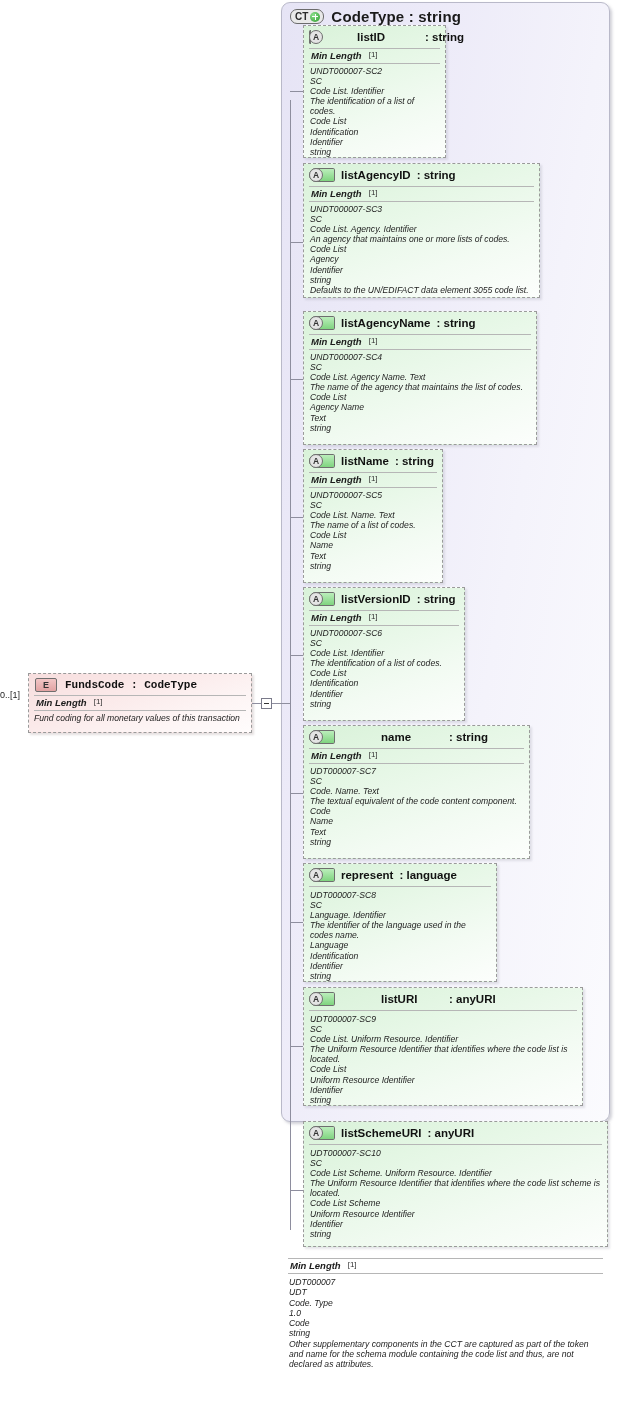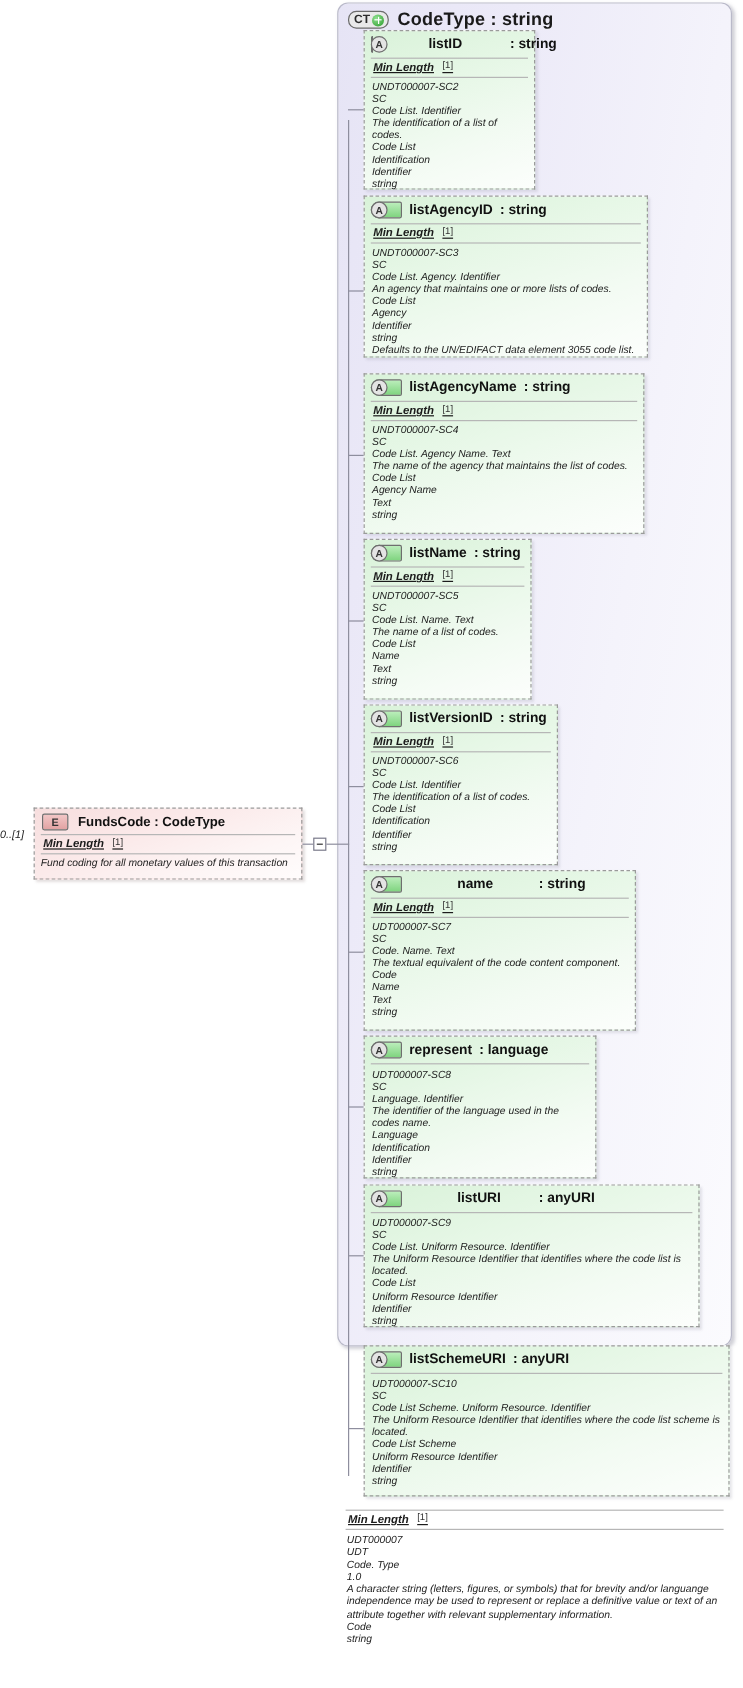--- a/index.html
+++ b/index.html
@@ -76,21 +76,20 @@
   .attr-type{font-size:11.5px;font-weight:bold;color:#111;}
   .attr-name.wide{display:inline-block;min-width:62px;padding-left:40px;}
 
   .facet-row{
     margin:0 5px;
     border-top:1px solid #b6b6b6;
     border-bottom:1px solid #b6b6b6;
     padding:1px 2px 2px 2px;
     font-size:9.5px;font-style:italic;color:#1b1b1b;
     white-space:nowrap;
-    text-decoration:underline;
   }
   .facet-row .fname{font-weight:bold;}
   .facet-row .fval{font-size:8px;font-style:normal;vertical-align:2px;margin-left:7px;color:#333;}
 
   .doc-lines{
     padding:2px 6px 4px 6px;
     font-size:8.6px;font-style:italic;color:#1d1d1d;
     line-height:10.1px;
   }
   .doc-lines div{white-space:normal;}
@@ -105,21 +104,21 @@
   }
   .e-badge{
     display:inline-block;width:22px;height:14px;
     border:1px solid #6e6e6e;border-radius:2px;
     background:linear-gradient(180deg,#f2c6c6,#e2a3a3);
     font-size:9px;font-weight:bold;color:#333;text-align:center;line-height:12px;
     box-sizing:border-box;font-family:"Liberation Sans",sans-serif;
   }
   .occurs{
     position:absolute;left:0px;top:690px;
-    font-size:9px;font-style:italic;color:#222;
+    font-size:9px;color:#222;
     font-family:"Liberation Sans",sans-serif;
   }
 
   
   .bottom-doc{
     position:absolute;left:288px;top:1258px;width:315px;
     box-sizing:border-box;
   }
 
   
@@ -363,31 +362,31 @@
 
   <div class="bottom-doc">
     <div class="facet-row" style="margin:0;">
       <span class="fname">Min Length</span><span class="fval">[1]</span>
     </div>
     <div class="doc-lines" style="padding:3px 2px 0 1px;line-height:10.3px;">
       <div>UDT000007</div>
       <div>UDT</div>
       <div>Code. Type</div>
       <div>1.0</div>
-      <div>A character string (letters, figures, or symbols) that for brevity and/or languange independence may be used to represent or replace a definitive value or text of an attribute together with relevant supplementary information.</div>
       <div>Code</div>
       <div>string</div>
+      <div>Other supplementary components in the CCT are captured as part of the token and name for the schema module containing the code list and thus, are not declared as attributes.</div>
     </div>
   </div>
 
   <div class="occurs">0..[1]</div>
   <div class="elem-box" style="left:28px;top:673px;width:224px;height:60px;">
     <div class="attr-head" style="gap:8px;padding:4px 6px 3px 6px;">
       <span class="e-badge">E</span>
-      <span class="attr-name" style="font-family:Liberation Sans, sans-serif;font-size:11px;">FundsCode : CodeType</span>
+      <span class="attr-name" style="font-family:Liberation Mono, monospace;font-size:11px;">FundsCode : CodeType</span>
     </div>
     <div class="facet-row">
       <span class="fname">Min Length</span><span class="fval">[1]</span>
     </div>
     <div class="doc-lines" style="padding:2px 5px;">
       <div>Fund coding for all monetary values of this transaction</div>
     </div>
   </div>
 
   <div class="hline" style="left:252px;top:703px;width:10px;"></div>

